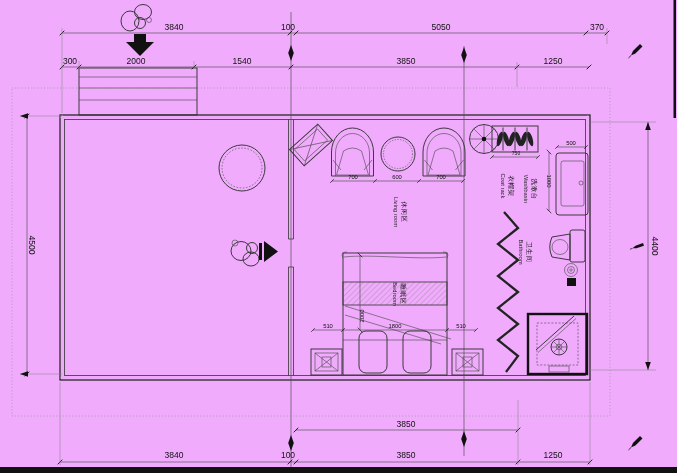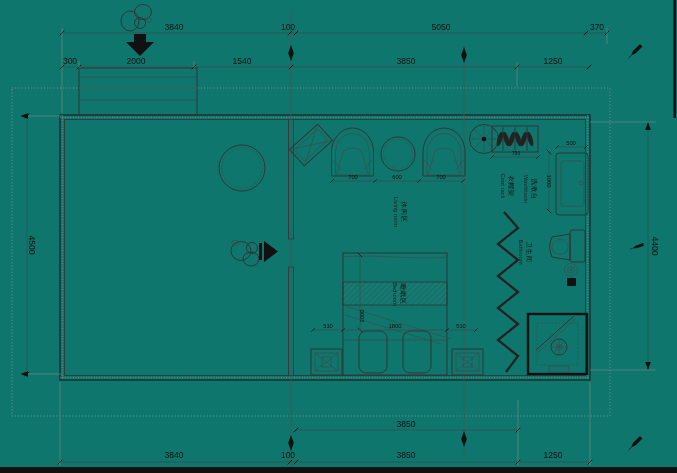--- a/index.html
+++ b/index.html
@@ -1,16 +1,16 @@
 <!DOCTYPE html>
 <html><head>
 <meta charset="utf-8">
 <style>
   html,body{margin:0;padding:0;background:#ffffff;}
-  #stage{position:relative;width:677px;height:473px;background:#0f766e;overflow:hidden;
+  #stage{position:relative;width:677px;height:473px;background:#f0abfc;overflow:hidden;
          font-family:"Liberation Sans",sans-serif;}
   svg{position:absolute;left:0;top:0;}
   
   .w1 {stroke:#222;stroke-width:1.25;fill:none}
   .w2 {stroke:#333;stroke-width:.8;fill:none}
   .f1 {stroke:#333;stroke-width:.95;fill:none}
   .f2 {stroke:#444;stroke-width:.6;fill:none}
   .dl {stroke:#444;stroke-width:.6;fill:none}
   .wl {stroke:#888;stroke-width:.55;fill:none}
   .sl {stroke:#555;stroke-width:.7;fill:none}

